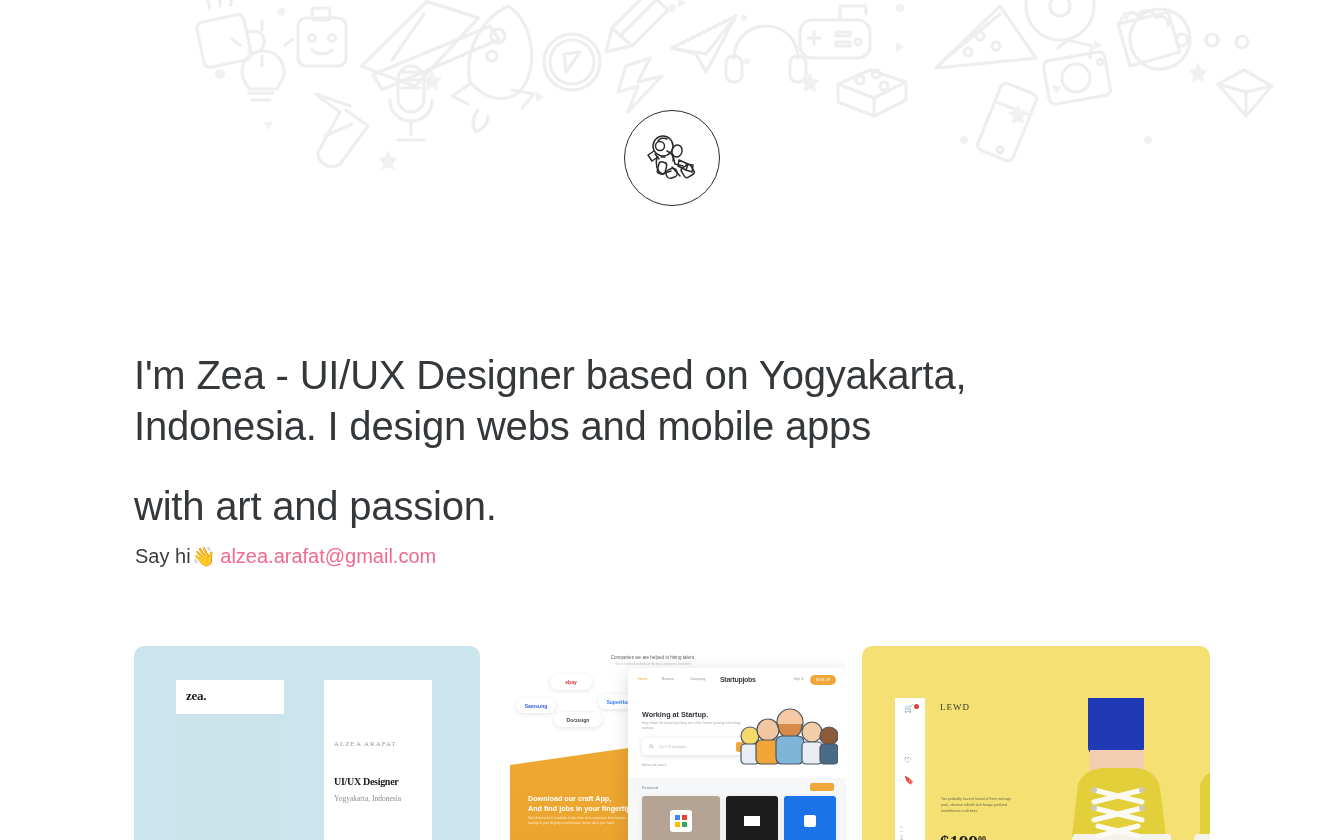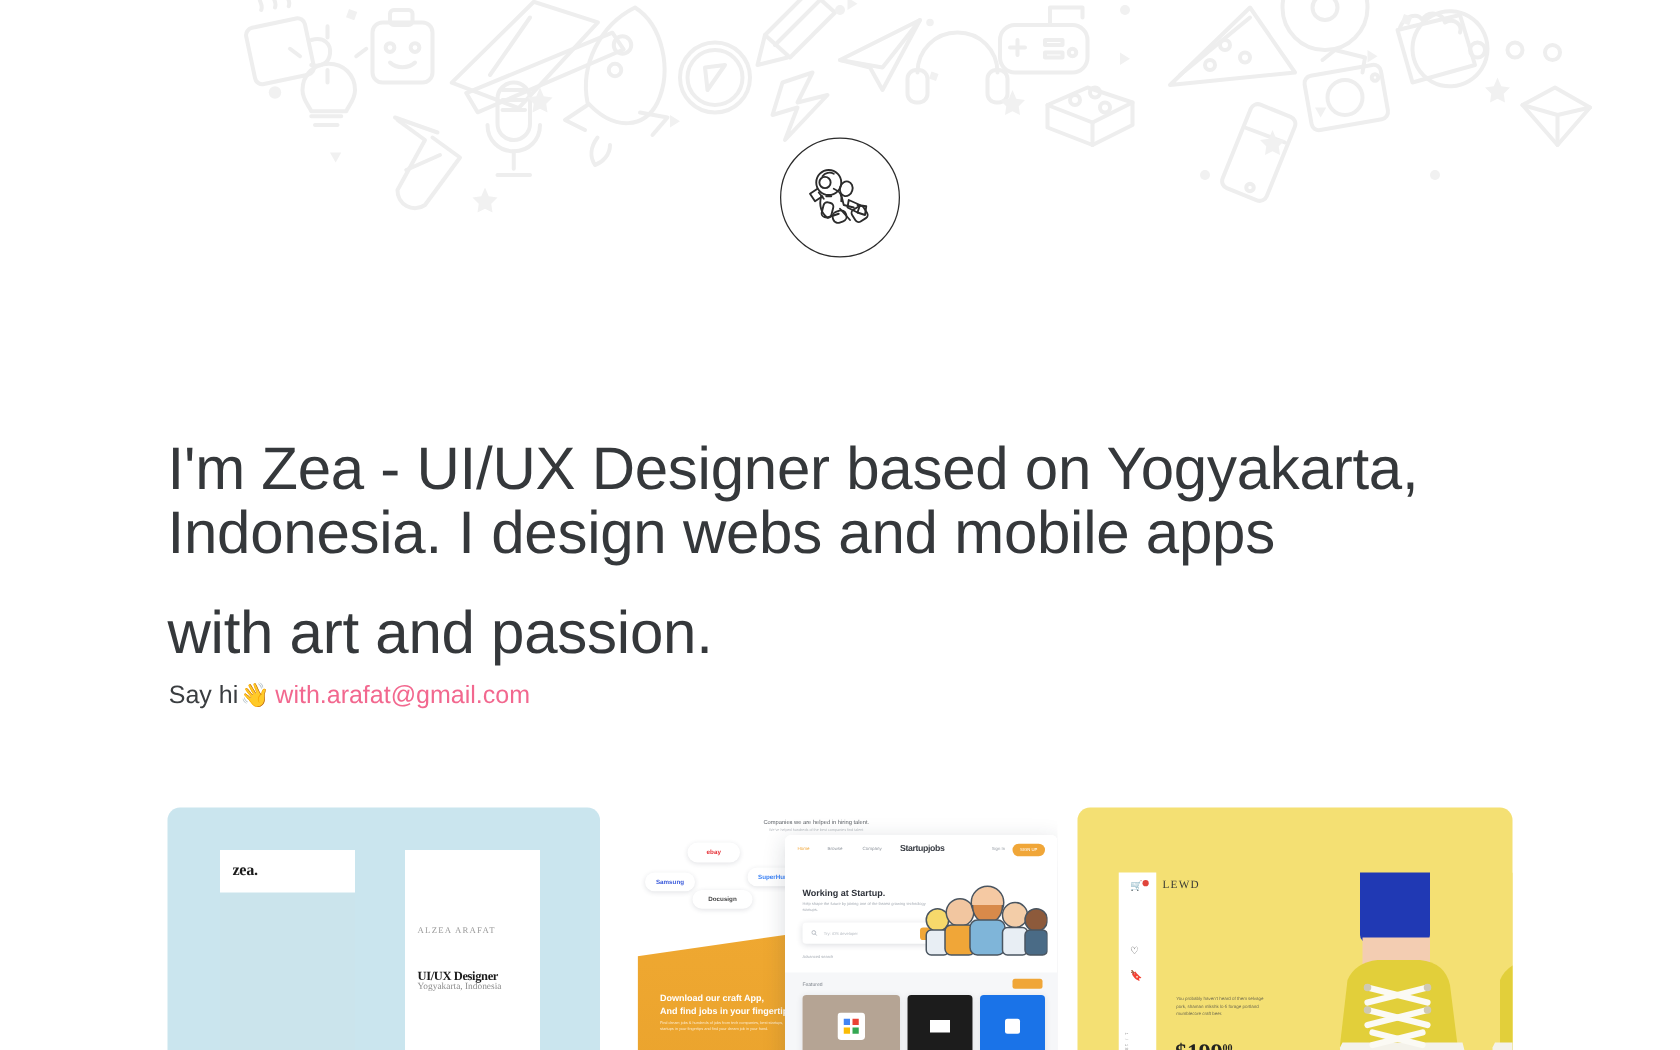--- a/index.html
+++ b/index.html
@@ -25,21 +25,21 @@
   }
   .logo-circle {
     width: 96px; height: 96px; border-radius: 50%;
     border: 1.6px solid #2b2b2b;
     display: flex; align-items: center; justify-content: center;
   }
 
   
   .headline {
     position: absolute; left: 134px; top: 350px; width: 1010px;
-    font-size: 48px; line-height: 51px; font-weight: 400;
+    font-size: 40px; line-height: 51px; font-weight: 400;
     color: #35383b; letter-spacing: -0.2px;
   }
   .headline .l3 { display:block;margin-top:29px; }
 
   .sayhi {
     position: absolute; left: 135px; top: 543px;
     font-size: 20px; line-height: 26px; color: #3a3d40;
     white-space: nowrap;
   }
   .sayhi .wave { font-size: 19px; margin: 0 4px 0 2px; }
@@ -66,21 +66,21 @@
   .bc-right { left: 190px; top: 34px; width: 108px; height: 226px; }
   .bc-name {
     position:absolute; left:10px; top:12px; font-family:Liberation Serif, serif;
     font-size:7px; color:#9a9a9a; letter-spacing:1px;margin-top:48px;
   }
   .bc-role {
     position:absolute; left:10px; top:96px; font-family:"Liberation Serif", serif;
     font-weight:700; font-size:10px; color:#1b1b1b; letter-spacing:-0.3px;
   }
   .bc-loc {
-    position:absolute; left:10px; top:104px; font-family:"Liberation Serif", serif;
+    position:absolute; left:10px; top:114px; font-family:"Liberation Serif", serif;
     font-size:7.5px; color:#8d8d8d;
   }
   .plant { position:absolute; left:74px; top:150px; width:48px; height:76px; }
 
   
   .c2-back { position:absolute; left:10px; top:0px; width:270px; height:260px; background:#fff; }
   .c2-logos-title {
     position:absolute; left:48px; top:9px; width:190px; text-align:center;
     font-size:4.6px; color:#5c6066;
   }
@@ -144,21 +144,21 @@
   .c3-rail {
     position:absolute; left:33px; top:52px; width:30px; height:208px; background:#fff;
   }
   .c3-rail-icon { position:absolute; left:9px; font-size:8px; color:#3a3a3a; }
   .c3-cart-badge { position:absolute; left:19px; top:6px; width:5px; height:5px; border-radius:50%; background:#e0443b; }
   .c3-rail-text {
     position:absolute; left:4px; top:128px; font-size:3.6px; color:#9a9a9a;
     writing-mode: vertical-rl; letter-spacing:1px;
   }
   .c3-brand {
-    position:absolute; left:68px; top:56px; font-family:"Liberation Serif", serif;
+    position:absolute; left:78px; top:56px; font-family:"Liberation Serif", serif;
     font-size:9px; letter-spacing:1px; color:#3a3a35;
   }
   .c3-h1 {
     position:absolute; left:78px; top:92px; font-family:"Liberation Serif", serif;
     font-weight:700; font-size:25px; line-height:26px; color:#23231f; letter-spacing:-0.6px;
   }
   .c3-rule { display:inline-block; width:52px; height:3px; background:#23231f; vertical-align:7px; margin-left:6px; }
   .c3-body { position:absolute; left:79px; top:150px; width:78px; font-size:3.6px; line-height:6px; color:#6e6a4e; }
   .c3-price {
     position:absolute; left:78px; top:186px; font-family:"Liberation Serif", serif;
@@ -338,21 +338,21 @@
     </div>
   </div>
 
   <h1 class="headline">
     <span>I'm Zea - UI/UX Designer based on Yogyakarta, Indonesia. I</span>
     <span>design webs and mobile apps</span><br>
     <span class="l3">with art and passion.</span>
   </h1>
 
   <div class="sayhi">
-    <span>Say hi</span><span class="wave">👋</span><a class="mail" href="#">with.arafat@gmail.com</a>
+    <span>Say hi</span><span class="wave">👋</span><a class="mail" href="#">alzea.arafat@gmail.com</a>
   </div>
 
   <div class="cards">
 
     <div class="card card-1">
       <div class="bc bc-left">
         <div class="bc-left-top"></div>
         <div class="bc-left-logo">zea.</div>
         <svg class="plant" viewBox="0 0 48 76">
           <g fill="#6aa84f">

